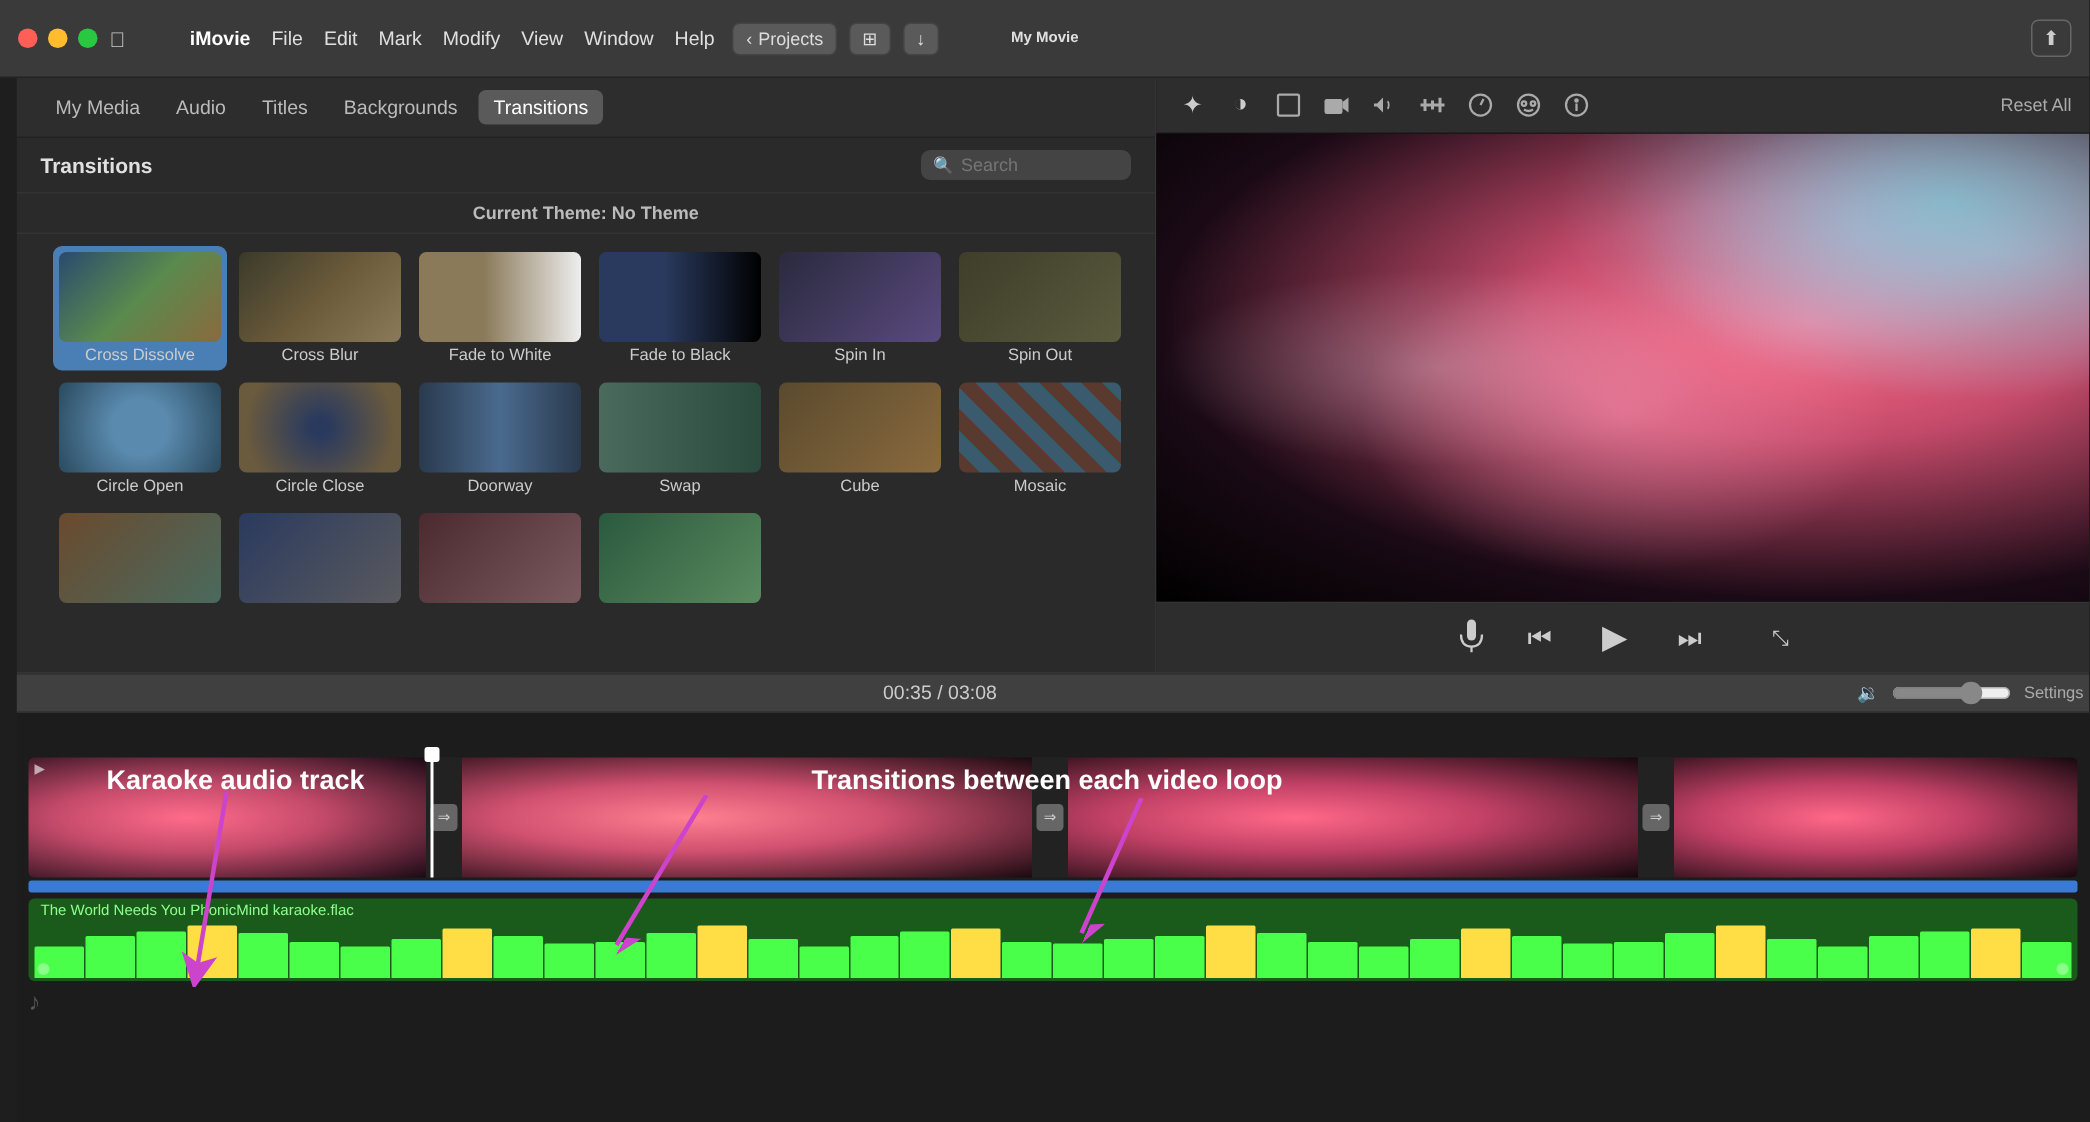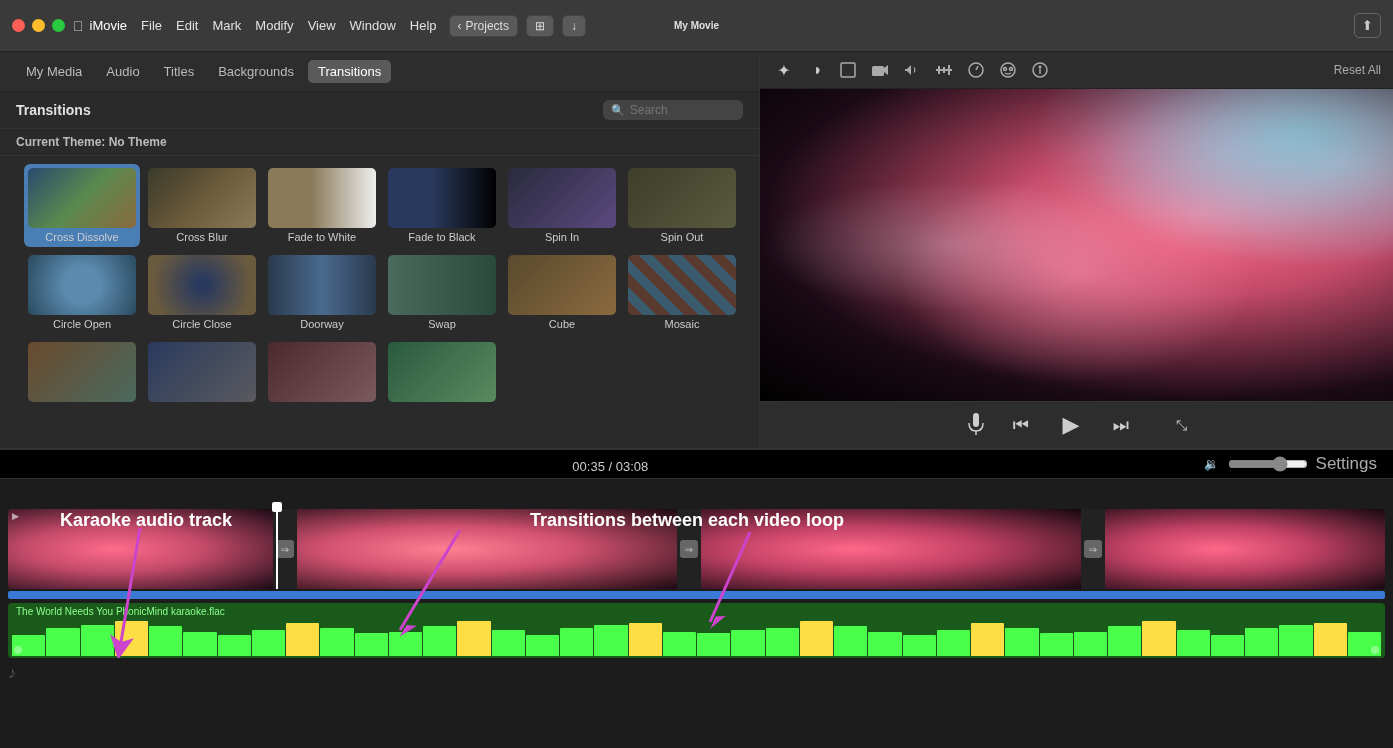--- a/index.html
+++ b/index.html
@@ -44,21 +44,21 @@
     .menu-bar {
       display: flex;
       gap: 14px;
       margin-left: 6px;
     }
     .menu-item {
       font-size: 13px;
       color: #e0e0e0;
       cursor: pointer;
     }
-    .menu-item.active { font-weight: 400; color: #fff; }
+    .menu-item.active { font-weight: 700; color: #fff; margin-left: 37px; }
 
     .title-bar-center {
       position: absolute;
       left: 50%;
       transform: translateX(-50%);
       font-size: 10px;
       font-weight: 600;
       color: #e0e0e0;
     }
 
@@ -159,20 +159,21 @@
       width: 100%;
     }
     .search-icon-svg { color: #999; font-size: 11px; }
 
     .theme-label {
       font-size: 12px;
       color: #bbb;
       padding: 6px 16px;
       font-weight: 600;
       border-bottom: 1px solid #333;
+      text-align: center;
     }
 
     .transitions-grid {
       display: grid;
       grid-template-columns: repeat(6, 1fr);
       gap: 4px;
       padding: 8px 24px;
       overflow-y: auto;
     }
 
@@ -389,21 +390,21 @@
       <button class="tb-btn">↓</button>
     </div>
     <div class="title-bar-center">
       <span>My Movie</span>
     </div>
     <div class="title-bar-right">
       <button class="export-btn">⬆</button>
     </div>
   </div>
 
-  <div style="display:flex; flex:1; flex-direction:column; overflow:hidden;">
+  <div style="display:flex; flex:1; flex-direction:column; overflow:hidden;margin-left:11px;">
     <div class="content-area">
 
       <div class="left-panel">
 
         <div class="nav-tabs">
           <span class="nav-tab">My Media</span>
           <span class="nav-tab">Audio</span>
           <span class="nav-tab">Titles</span>
           <span class="nav-tab">Backgrounds</span>
           <span class="nav-tab active">Transitions</span>
@@ -566,30 +567,30 @@
           <button class="play-btn">⏮</button>
           <button class="play-btn" style="font-size:22px;">▶</button>
           <button class="play-btn">⏭</button>
           <span class="fullscreen-btn">⤡</span>
         </div>
       </div>
     </div>
 
     <div style="height: 300px; background: #1c1c1c; border-top: 2px solid #333; display:flex; flex-direction:column; position:relative;">
 
-      <div style="display:flex; align-items:flex-end; padding:4px 16px; background:#000000; border-bottom:1px solid #333;">
+      <div style="display:flex; align-items:flex-start; padding:4px 4px; background:#404040; border-bottom:1px solid #333;">
         <div style="flex:1; text-align:center; font-size:13px; color:#ccc;">
           <span>00:35</span>
           <span> / </span>
           <span>03:08</span>
         </div>
         <div style="display:flex; align-items:center; gap:8px; margin-left:auto;">
           <span style="color:#aaa; font-size:12px;">🔉</span>
           <input type="range" style="width: 80px; accent-color: rgb(136, 136, 136);" min="0" max="100" value="70">
-          <span style="font-size:17px; color:#aaa; cursor:pointer;">Settings</span>
+          <span style="font-size:11px; color:#aaa; cursor:pointer;">Settings</span>
         </div>
       </div>
 
       <div style="position:absolute; top:50px; left:0; right:0; bottom:0; pointer-events:none; z-index:10;">
 
         <div style="position:absolute; top:10px; left:60px; color:#fff; font-size:18px; font-weight:900; font-family: Arial Black, sans-serif;">Karaoke audio track</div>
 
         <div style="position:absolute; top:10px; left:530px; color:#fff; font-size:18px; font-weight:900; font-family: Arial Black, sans-serif;">Transitions between each video loop</div>
 
         <svg width="120" height="130" style="position:absolute; top:28px; left:110px;">

